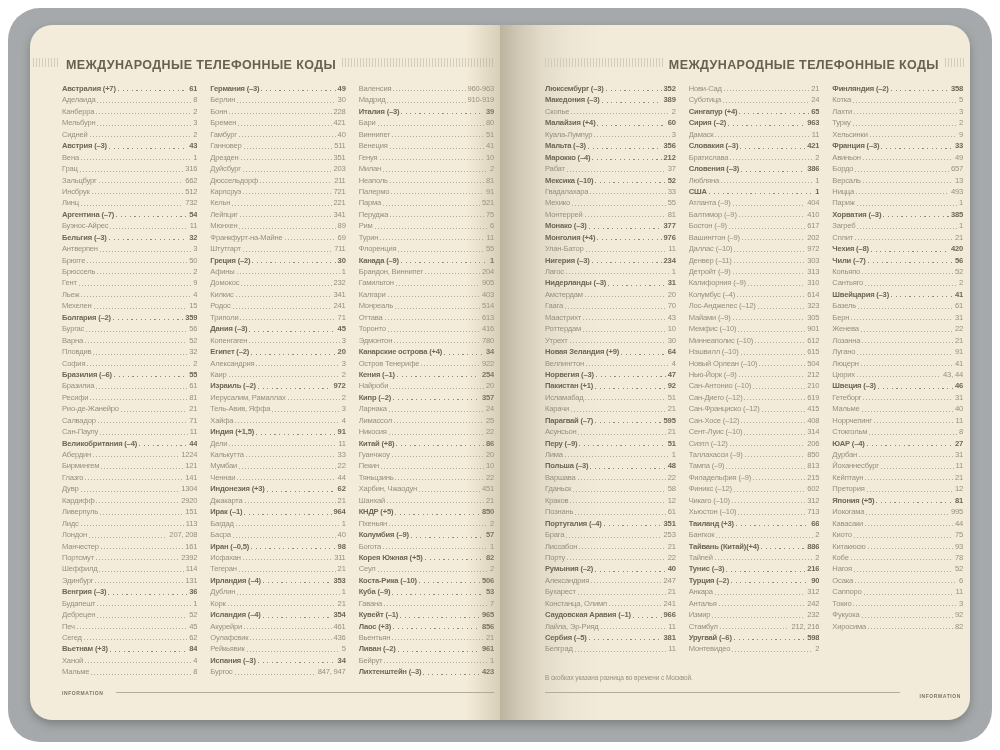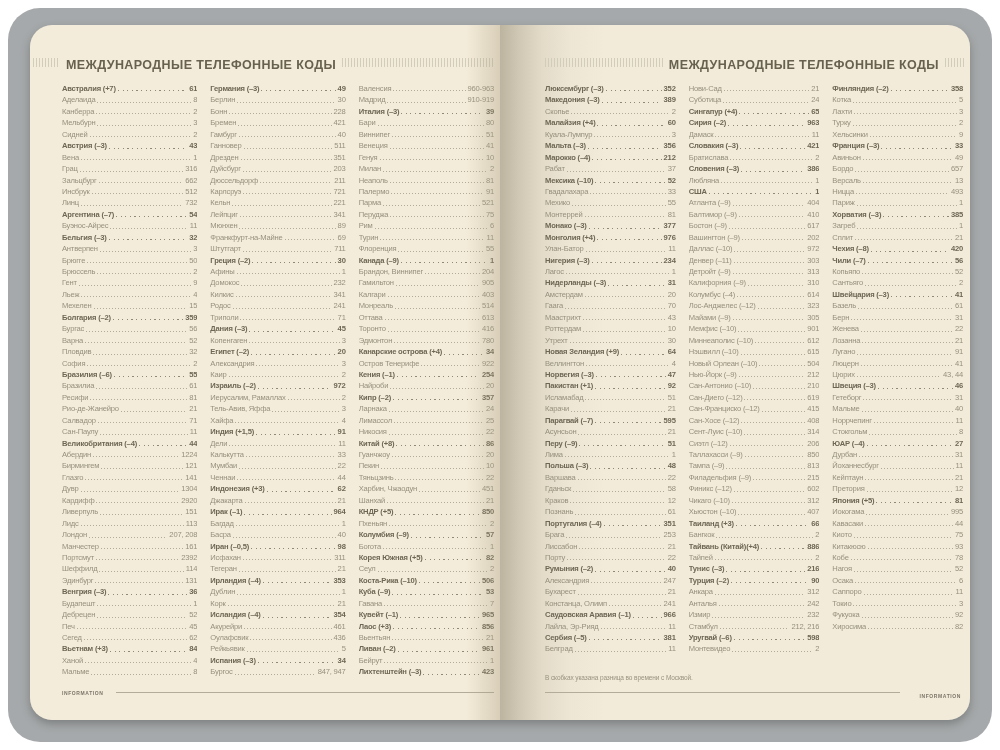--- a/index.html
+++ b/index.html
@@ -1280,21 +1280,21 @@
             <span class="cd">602</span>
           </div>
           <div class="row">
             <span class="nm">Чикаго (–10)</span>
             <span class="ld"></span>
             <span class="cd">312</span>
           </div>
           <div class="row">
             <span class="nm">Хьюстон (–10)</span>
             <span class="ld"></span>
-            <span class="cd">407</span>
+            <span class="cd">713</span>
           </div>
           <div class="row b">
             <span class="nm">Таиланд (+3)</span>
             <span class="ld"></span>
             <span class="cd">66</span>
           </div>
           <div class="row">
             <span class="nm">Бангкок</span>
             <span class="ld"></span>
             <span class="cd">2</span>

